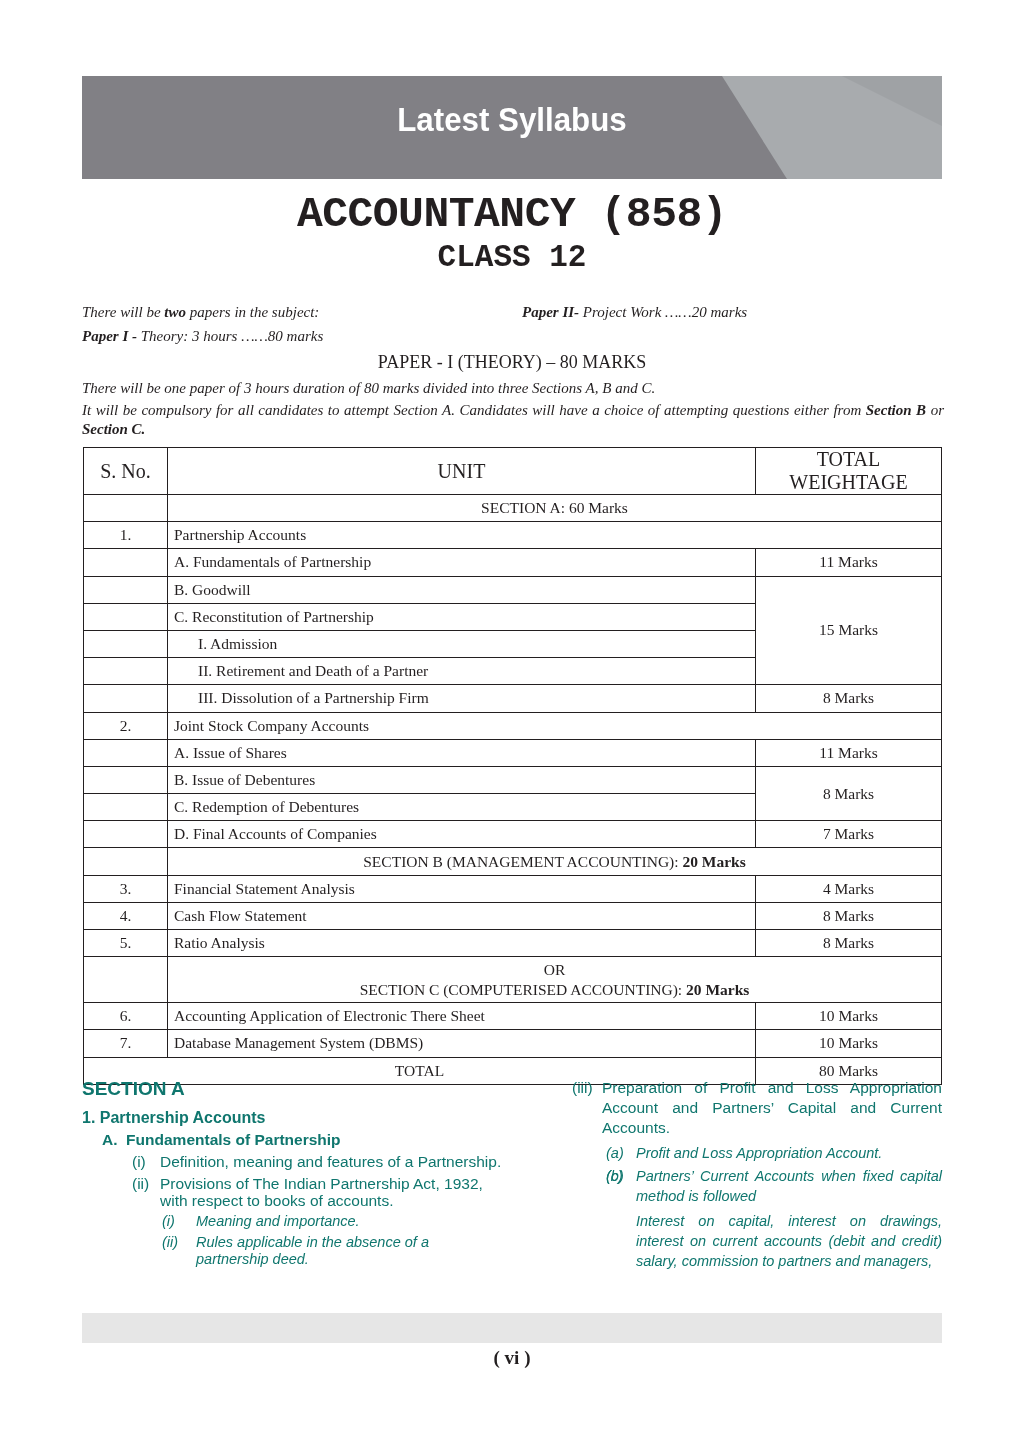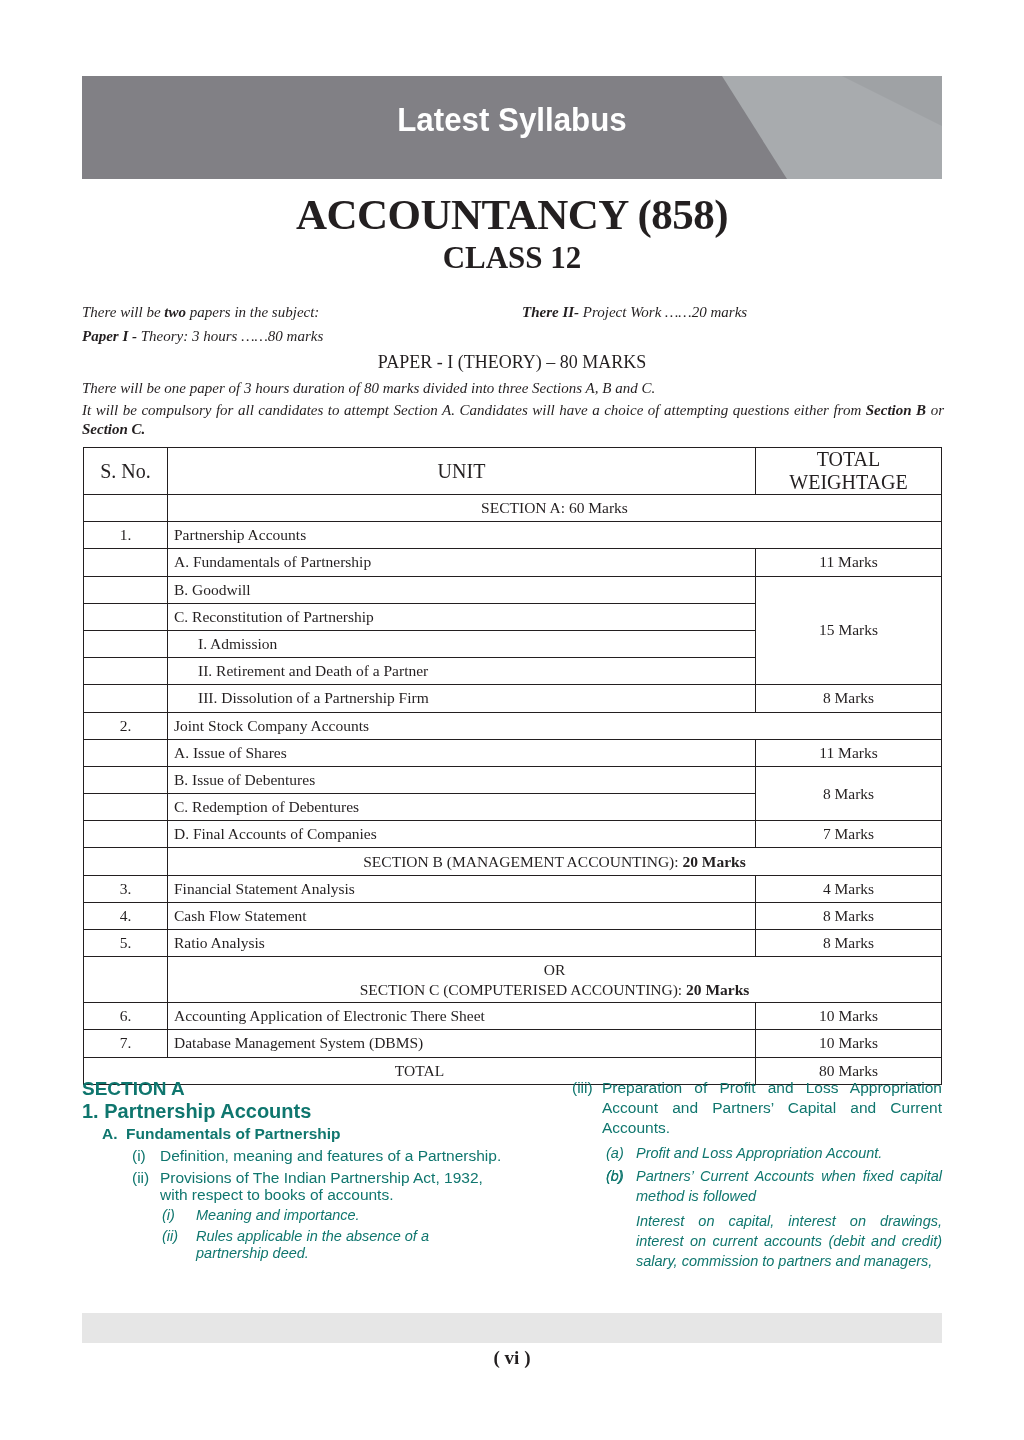--- a/index.html
+++ b/index.html
@@ -4,21 +4,21 @@
 <style>
   * { box-sizing: border-box; margin: 0; padding: 0; }
   html, body { width: 1024px; height: 1440px; background: #ffffff; }
   body { position: relative; font-family: "DejaVu Serif", "Liberation Serif", serif; color: #231f20; overflow: hidden; }
 
   .banner { position: absolute; left: 82px; top: 76px; width: 860px; height: 103px; background: #818085; overflow: hidden; }
   .banner svg { position: absolute; left: 0; top: 0; }
   .banner-title { position: absolute; left: 0; right: 0; top: 24px; text-align: center; color: #ffffff;
     font-family: "Liberation Sans", sans-serif; font-weight: bold; font-size: 34px; letter-spacing: 0px; transform: scaleX(0.92); }
 
-  .title { position: absolute; left: 0; width: 1024px; text-align: center; font-family: Liberation Serif, serif; font-weight: bold; color: #231f20; }
+  .title { position: absolute; left: 0; width: 1024px; text-align: center; font-family: Liberation Mono, monospace; font-weight: bold; color: #231f20; }
   .title.main { top: 190px; font-size: 43px; letter-spacing: -0.5px; }
   .title.sub { top: 240px; font-size: 31px; }
 
   .intro { position: absolute; font-family: "Liberation Serif", serif; font-style: italic; font-size: 15px; color: #231f20; }
   .intro b { font-weight: bold; }
 
   .paper-heading { position: absolute; left: 0; width: 1024px; top: 352px; text-align: center; font-family: "Liberation Serif", serif; font-size: 18px; }
   .para { position: absolute; left: 82px; width: 862px; font-family: "Liberation Serif", serif; font-style: italic; font-size: 15px; line-height: 19px; text-align: justify; }
 
   table.syllabus { position: absolute; left: 83px; top: 447px; width: 859px; border-collapse: collapse; font-family: "Liberation Serif", serif; font-size: 15.5px; color: #231f20; }
@@ -50,21 +50,21 @@
   <div class="banner-title">Latest Syllabus</div>
 </div>
 
 <div class="title main">ACCOUNTANCY (858)</div>
 <div class="title sub">CLASS 12</div>
 
 <div class="intro" style="left:82px; top:304px;">
   <span>There will be </span><b>two</b><span> papers in the subject:</span>
 </div>
 <div class="intro" style="left:522px; top:304px;">
-  <b>There II-</b><span> Project Work ……20 marks</span>
+  <b>Paper II-</b><span> Project Work ……20 marks</span>
 </div>
 <div class="intro" style="left:82px; top:328px;">
   <b>Paper I -</b><span> Theory: 3 hours ……80 marks</span>
 </div>
 
 <div class="paper-heading">PAPER - I (THEORY) – 80 MARKS</div>
 <div class="para" style="top:379px;">There will be one paper of 3 hours duration of 80 marks divided into three Sections A, B and C.</div>
 <div class="para" style="top:401px;">
   <span>It will be compulsory for all candidates to attempt Section A. Candidates will have a choice of attempting questions either from </span><b>Section B</b><span> or </span><b>Section C.</b>
 </div>
@@ -172,21 +172,21 @@
   </tr>
   <tr>
     <td colspan="2" class="center">TOTAL</td>
     <td class="c-wt bold">80 Marks</td>
   </tr>
 </tbody>
   </table>
 
 <div class="col" style="left:82px; top:1078px; width:420px;">
   <div class="sec-head">SECTION A</div>
-  <div class="item bold" style="margin-top:3px; font-size:20px;">1. Partnership Accounts</div>
+  <div class="item bold" style="margin-top:9px; font-size:16px;">1. Partnership Accounts</div>
   <div class="item bold" style="margin-top:5px; padding-left:20px; white-space:pre;">A.  Fundamentals of Partnership</div>
 
   <div class="item" style="margin-top:5px; padding-left:78px;">
     <span style="position:absolute; left:50px;">(i)</span>
     <div class="just" style="text-align-last:left;">Definition, meaning and features of a Partnership.</div>
   </div>
 
   <div class="item" style="margin-top:5px; padding-left:78px;">
     <span style="position:absolute; left:50px;">(ii)</span>
     <div>Provisions of The Indian Partnership Act, 1932, with respect to books of accounts.</div>

